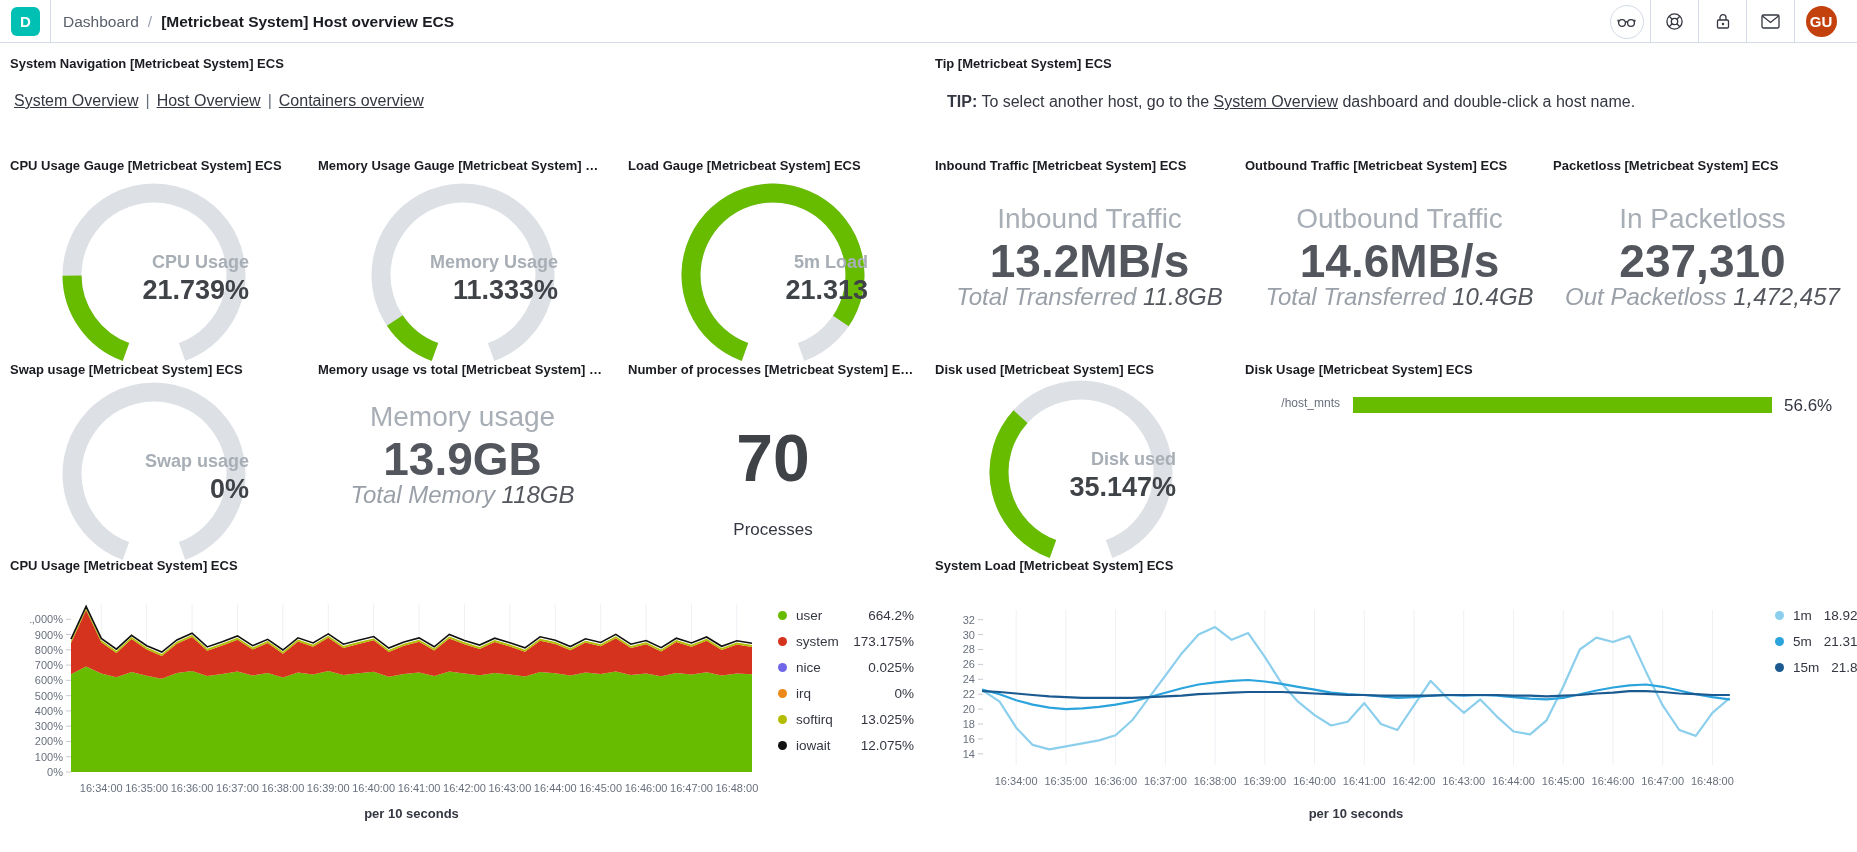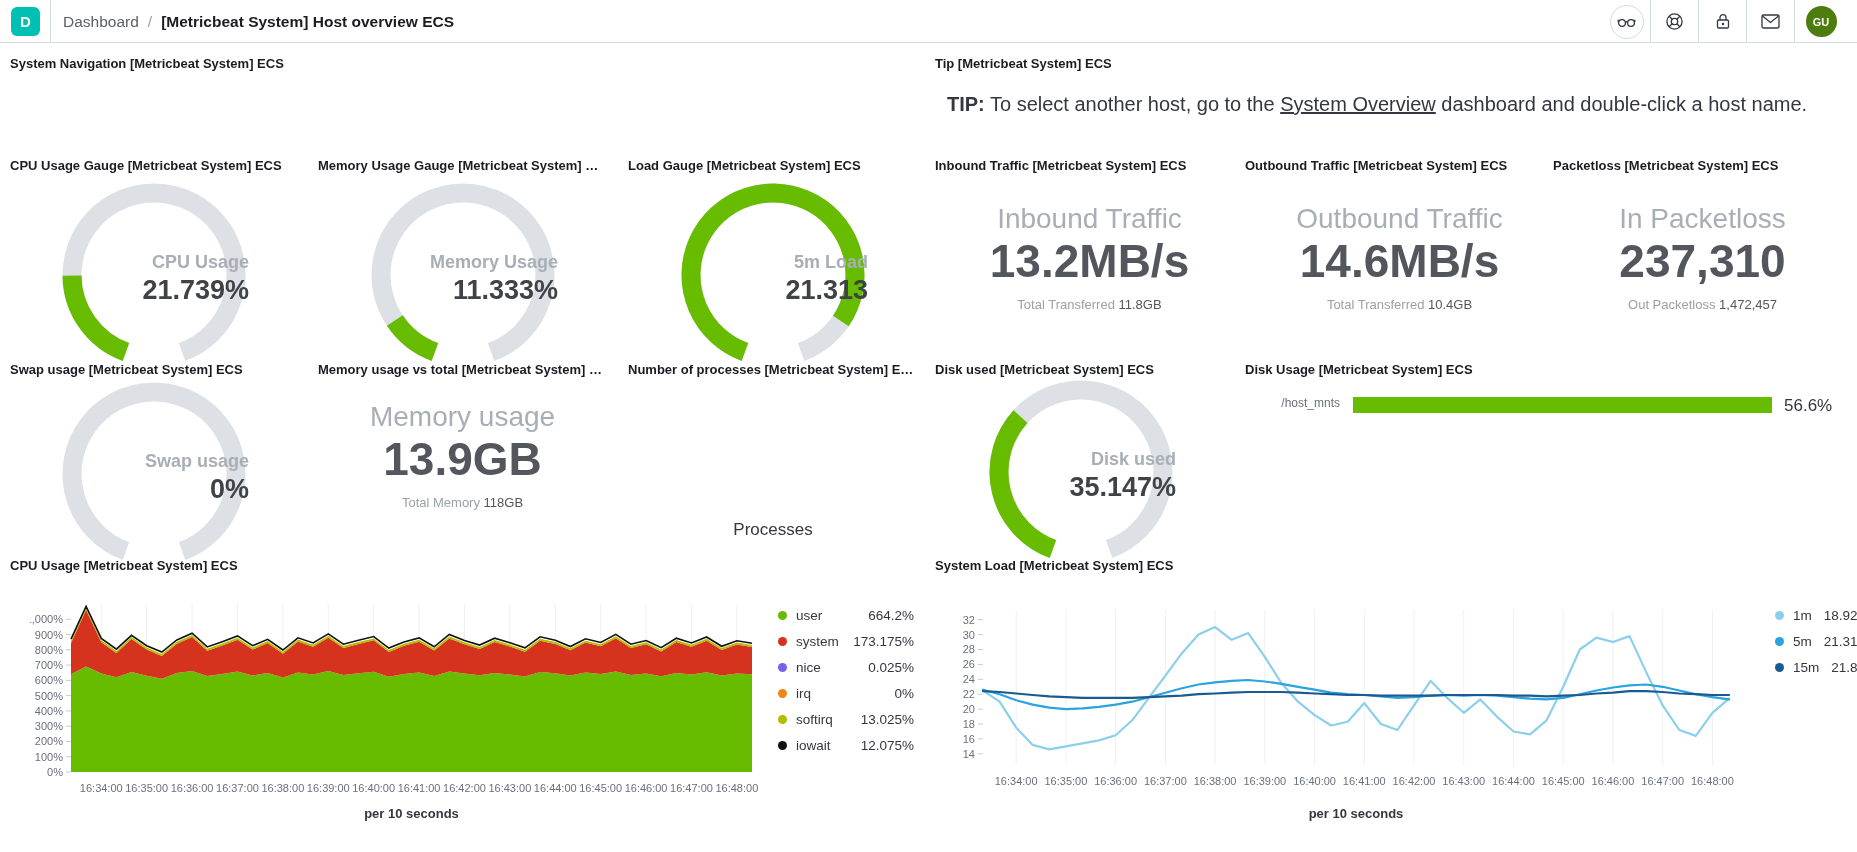--- a/index.html
+++ b/index.html
@@ -17,45 +17,45 @@
   .breadcrumb { position:absolute; left:63px; top:0; height:43px; display:flex;
     align-items:center; font-size:15.5px; white-space:nowrap; }
   .crumb-root { color:#5a606b; cursor:pointer; }
   .crumb-sep { color:#9aa2b1; margin:0 9px; }
   .crumb-current { color:#1a1c21; font-weight:600; }
   .hdr-icons { position:absolute; right:10px; top:0; height:43px; display:flex; align-items:center; }
   .icon-cell { width:47px; display:flex; align-items:center; justify-content:center; }
   .icon-circle { width:34px; height:34px; border:1px solid #d3dae6; border-radius:50%;
     display:flex; align-items:center; justify-content:center; }
   .vdiv { width:1px; height:43px; background:#d3dae6; }
-  .avatar { width:31px; height:31px; border-radius:50%; background:#4d7c0f; color:#fff;
-    font-size:11px; font-weight:700; display:flex; align-items:center; justify-content:center; }
+  .avatar { width:31px; height:31px; border-radius:50%; background:#c2410c; color:#fff;
+    font-size:15px; font-weight:700; display:flex; align-items:center; justify-content:center; }
 
   
   .ptitle { position:absolute; font-size:13px; font-weight:700; color:#1a1c21;
     white-space:nowrap; cursor:default; }
   .nav-links { position:absolute; left:14px; top:92px; font-size:16px; color:#343741; white-space:nowrap; }
   .nav-links a { color:#343741; text-decoration:underline; cursor:pointer; }
   .nav-pipe { color:#69707d; margin:0 7px; }
-  .tip-text { position:absolute; left:947px; top:93px; font-size:20px; color:#343741; white-space:nowrap; }
+  .tip-text { position:absolute; left:947px; top:93px; font-size:16px; color:#343741; white-space:nowrap; }
   .tip-text b { font-weight:700; }
   .tip-text .tlink { text-decoration:underline; cursor:pointer; color:#343741; }
 
   
   .gauge { position:absolute; width:190px; height:190px; }
   .gauge svg { position:absolute; left:0; top:0; }
   .gauge .gtxt { position:absolute; left:0; width:190px; text-align:right;font-weight:bold; }
   .glabel { top:72px; font-size:18px; color:#a8aeb6; }
   .gvalue { top:95px; font-size:27px; color:#3f4247; }
 
   
   .metric { position:absolute; width:309px; text-align:center; }
   .m-label { font-size:28px; color:#a8aeb6; line-height:34px; }
   .m-value { font-size:46px; font-weight:700; color:#53565c; line-height:50px; }
-  .m-sub   { font-size:13px; line-height:22px; margin-top:8px; }
+  .m-sub   { font-size:24px; line-height:22px; margin-top:0;font-style:italic; }
   .m-sub .sl { color:#9aa0a8; }
   .m-sub .sv { color:#53565c; }
 
   .proc-value { position:absolute; left:628px; top:424px; width:290px; text-align:center;
     font-size:66px; font-weight:700; color:#3f4247; line-height:68px; }
   .proc-label { position:absolute; left:628px; top:492px; width:290px; text-align:center;
     font-size:17px; color:#343741;margin-top:28px; }
 
   
   .disk-mount { position:absolute; left:1245px; top:396px; width:95px; text-align:right;
@@ -122,20 +122,23 @@
         </svg>
       </div>
       <div class="vdiv"></div>
       <div class="icon-cell" style="width:52px;">
         <span class="avatar">GU</span>
       </div>
     </div>
   </div>
 
   <div class="ptitle" style="left:10px; top:56px;">System Navigation [Metricbeat System] ECS</div>
+  <div class="nav-links">
+    <a>System Overview</a><span class="nav-pipe">|</span><a>Host Overview</a><span class="nav-pipe">|</span><a>Containers overview</a>
+  </div>
 
   <div class="ptitle" style="left:935px; top:56px;">Tip [Metricbeat System] ECS</div>
   <div class="tip-text">
     <b>TIP:</b><span> To select another host, go to the </span><span class="tlink">System Overview</span><span> dashboard and double-click a host name.</span>
   </div>
 
   <div class="ptitle" style="left:10px;   top:158px;">CPU Usage Gauge [Metricbeat System] ECS</div>
   <div class="ptitle" style="left:318px;  top:158px;">Memory Usage Gauge [Metricbeat System] …</div>
   <div class="ptitle" style="left:628px;  top:158px;">Load Gauge [Metricbeat System] ECS</div>
   <div class="ptitle" style="left:935px;  top:158px;">Inbound Traffic [Metricbeat System] ECS</div>
@@ -196,20 +199,21 @@
     <div class="gtxt glabel">Swap usage</div>
     <div class="gtxt gvalue">0%</div>
   </div>
 
   <div class="metric" style="left:308px; top:400px;">
     <div class="m-label">Memory usage</div>
     <div class="m-value">13.9GB</div>
     <div class="m-sub"><span class="sl">Total Memory </span><span class="sv">118GB</span></div>
   </div>
 
+  <div class="proc-value">70</div>
   <div class="proc-label">Processes</div>
 
   <div class="gauge" style="left:986px; top:377px;">
     <svg class="gauge-svg" width="190" height="190" viewBox="0 0 190 190">
         <path d="M 66.95 172.05 A 82 82 0 1 1 123.05 172.05" fill="none" stroke="#dde0e5" stroke-width="19"></path>
         <path d="M 66.95 172.05 A 82 82 0 0 1 34.51 39.63" fill="none" stroke="#68bc00" stroke-width="19"></path>
       </svg>
     <div class="gtxt glabel">Disk used</div>
     <div class="gtxt gvalue">35.147%</div>
   </div>

